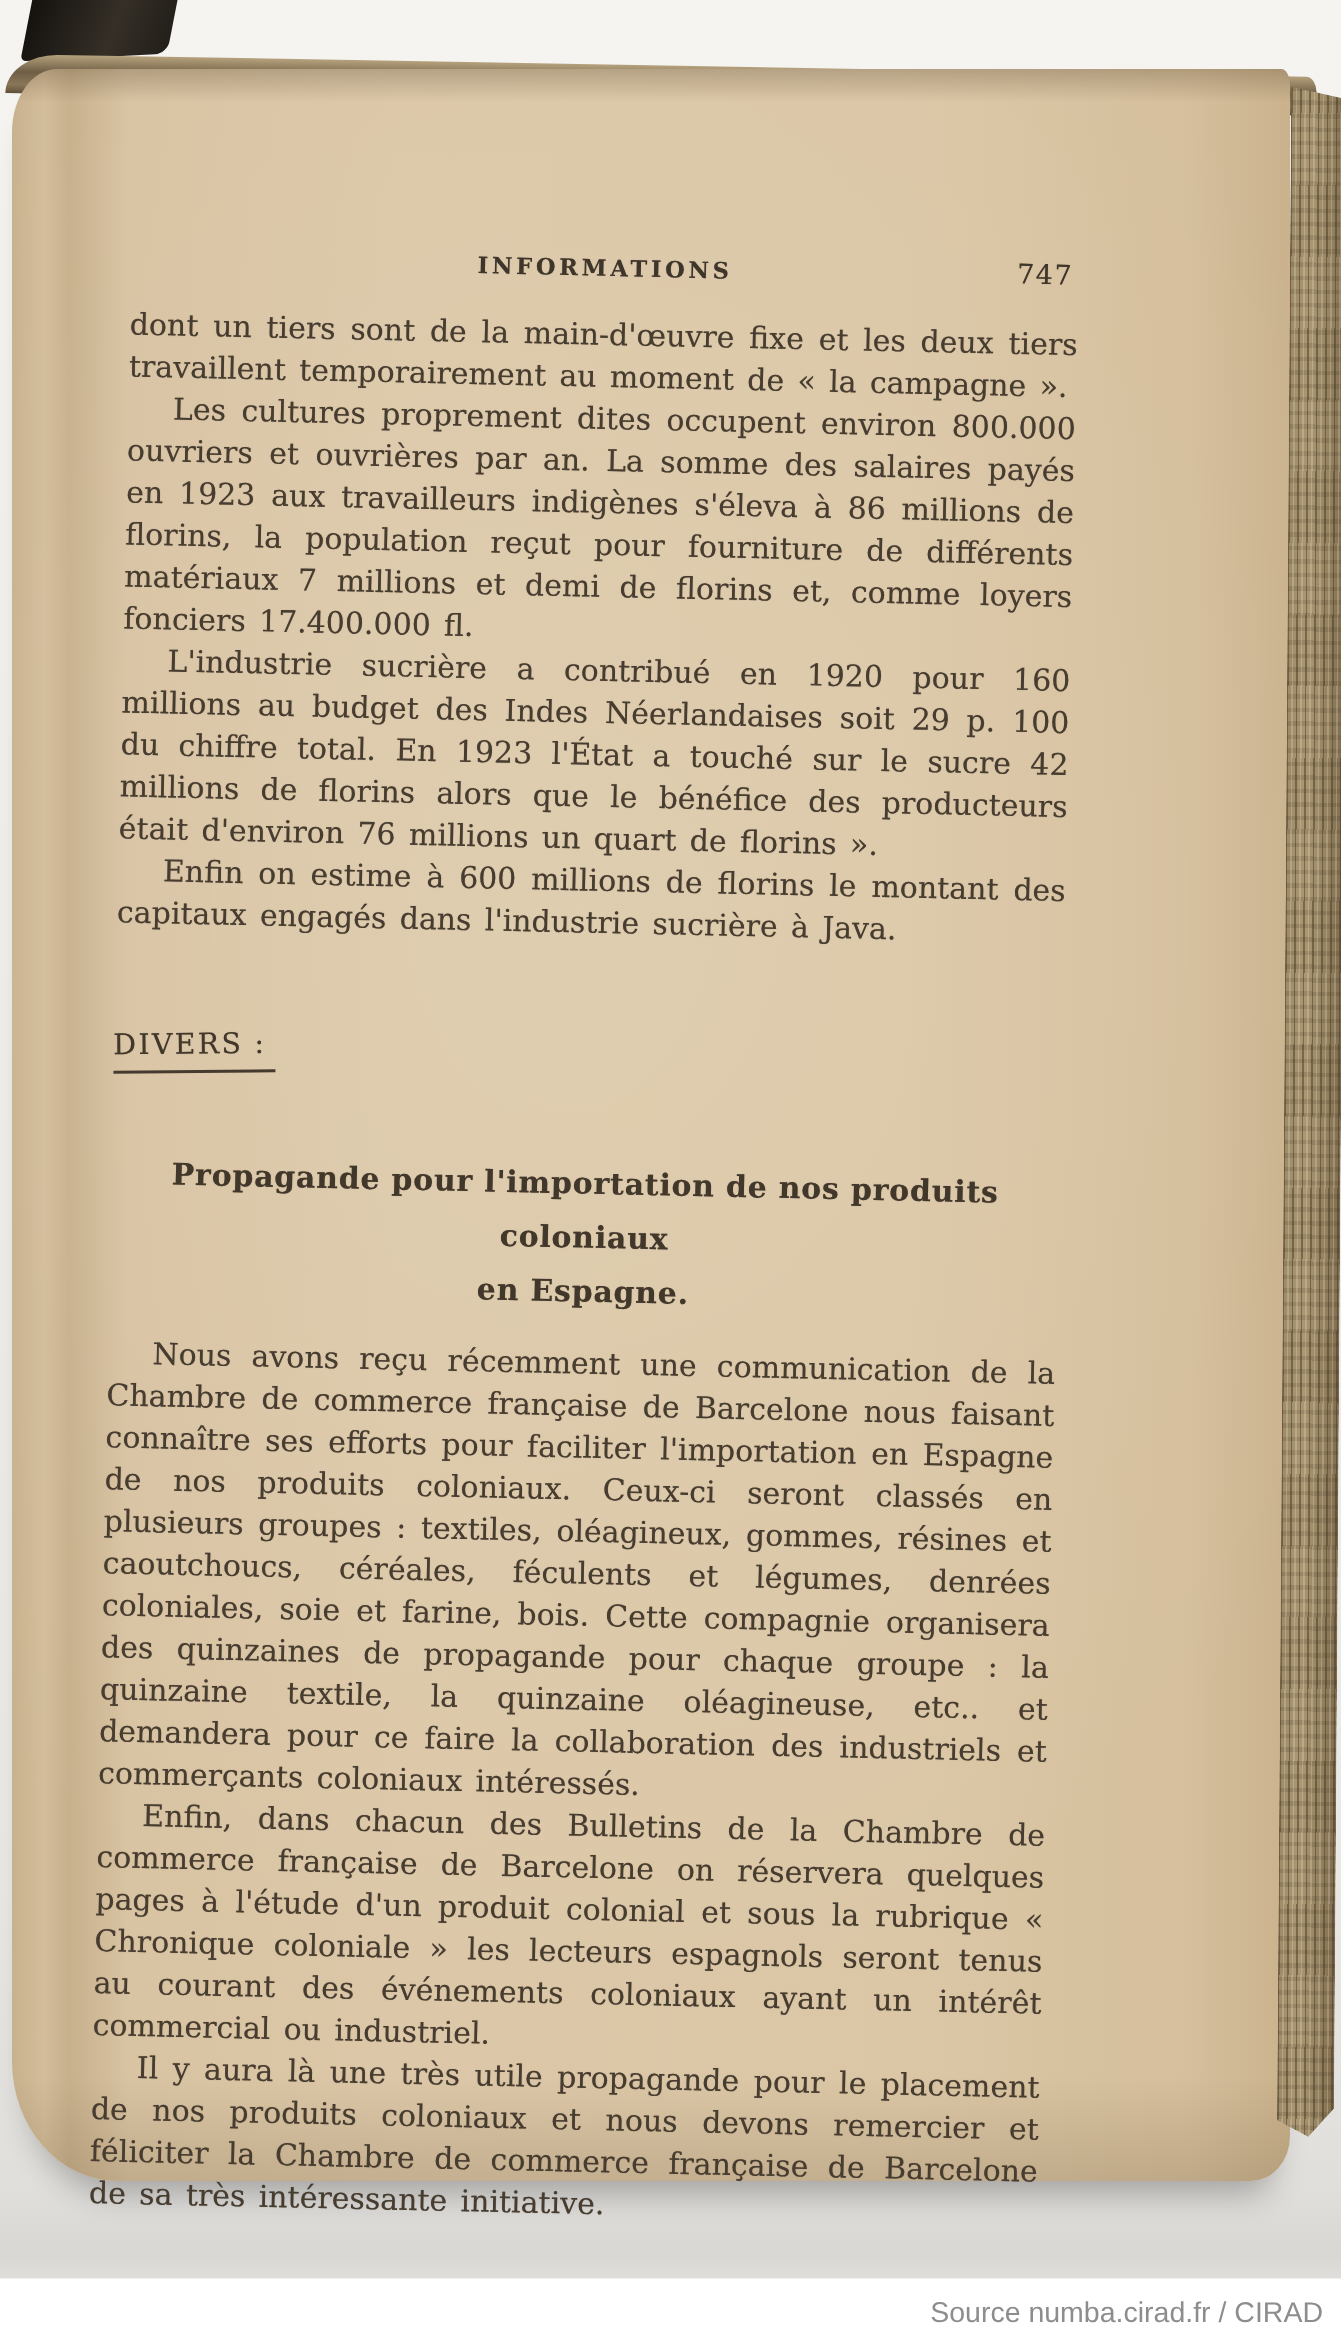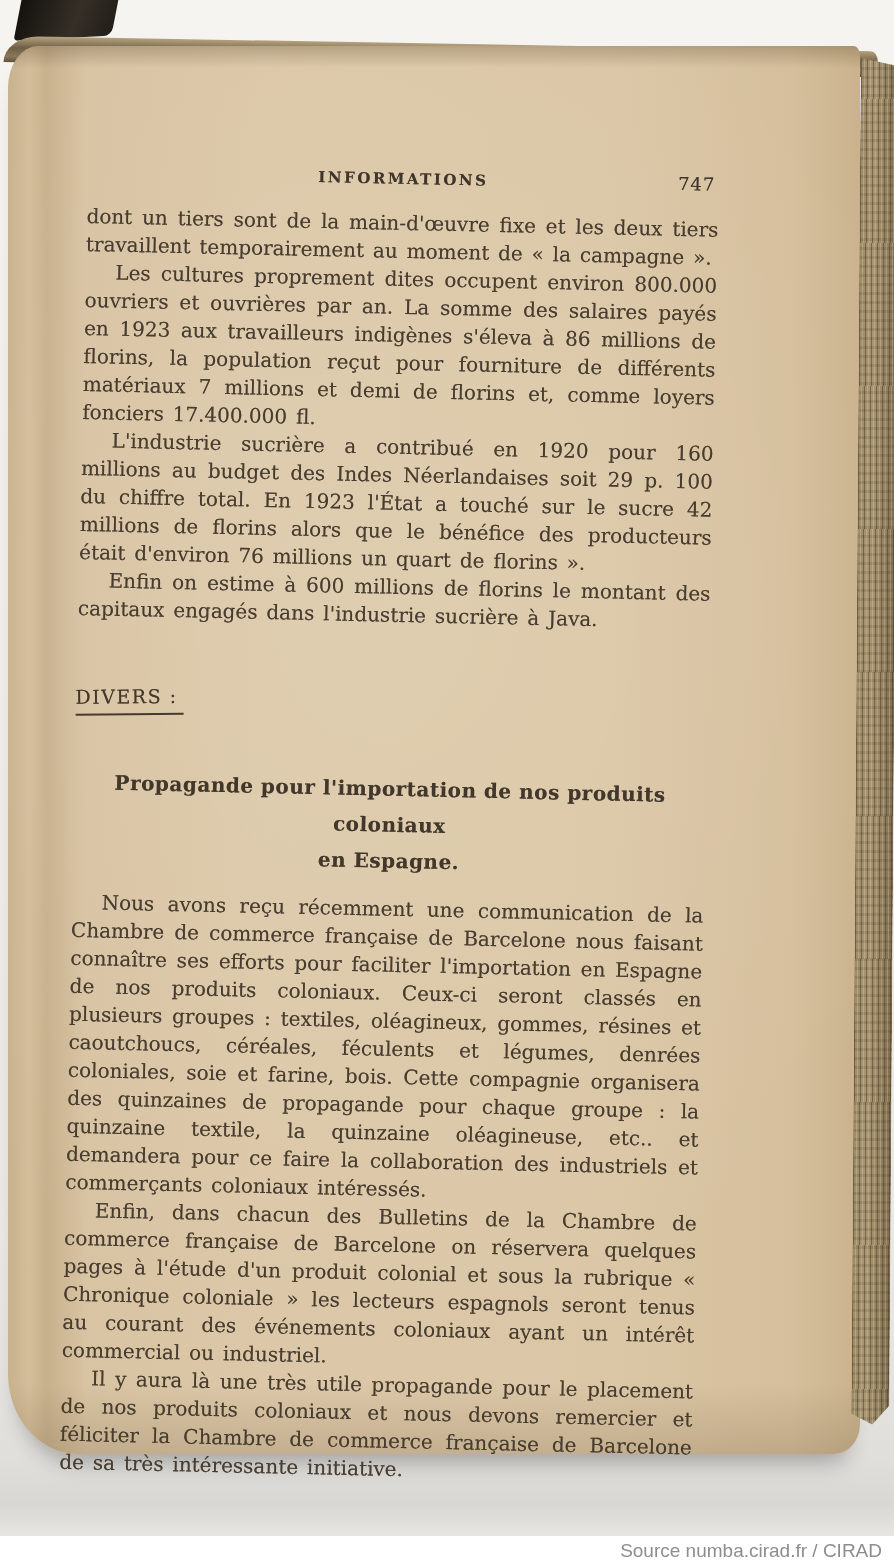--- a/index.html
+++ b/index.html
@@ -73,21 +73,21 @@
   }
   .title {
     margin:48px auto 0; width:100%; text-align:center;
     font-size:20px; line-height:36px; font-weight:bold;
     letter-spacing:.5px; color:#42372b;
   }
   .title span { display:block; }
   .article .body:first-of-type { margin-top:16px; }
   
   .source-bar {
-    position:absolute; left:0; bottom:0; width:100%; height:30px; box-sizing:border-box;
+    position:absolute; left:0; bottom:0; width:100%; height:47px; box-sizing:border-box;
     background:#ffffff; display:flex; justify-content:flex-end; align-items:center;
     padding-right:12px; font-family:"Liberation Sans", sans-serif;
     font-size:19px; color:#8d8d8d; text-shadow:none;
   }
 </style>
 </head>
 <body>
 
 <div class="stage">
   <div class="spine-top"></div>

